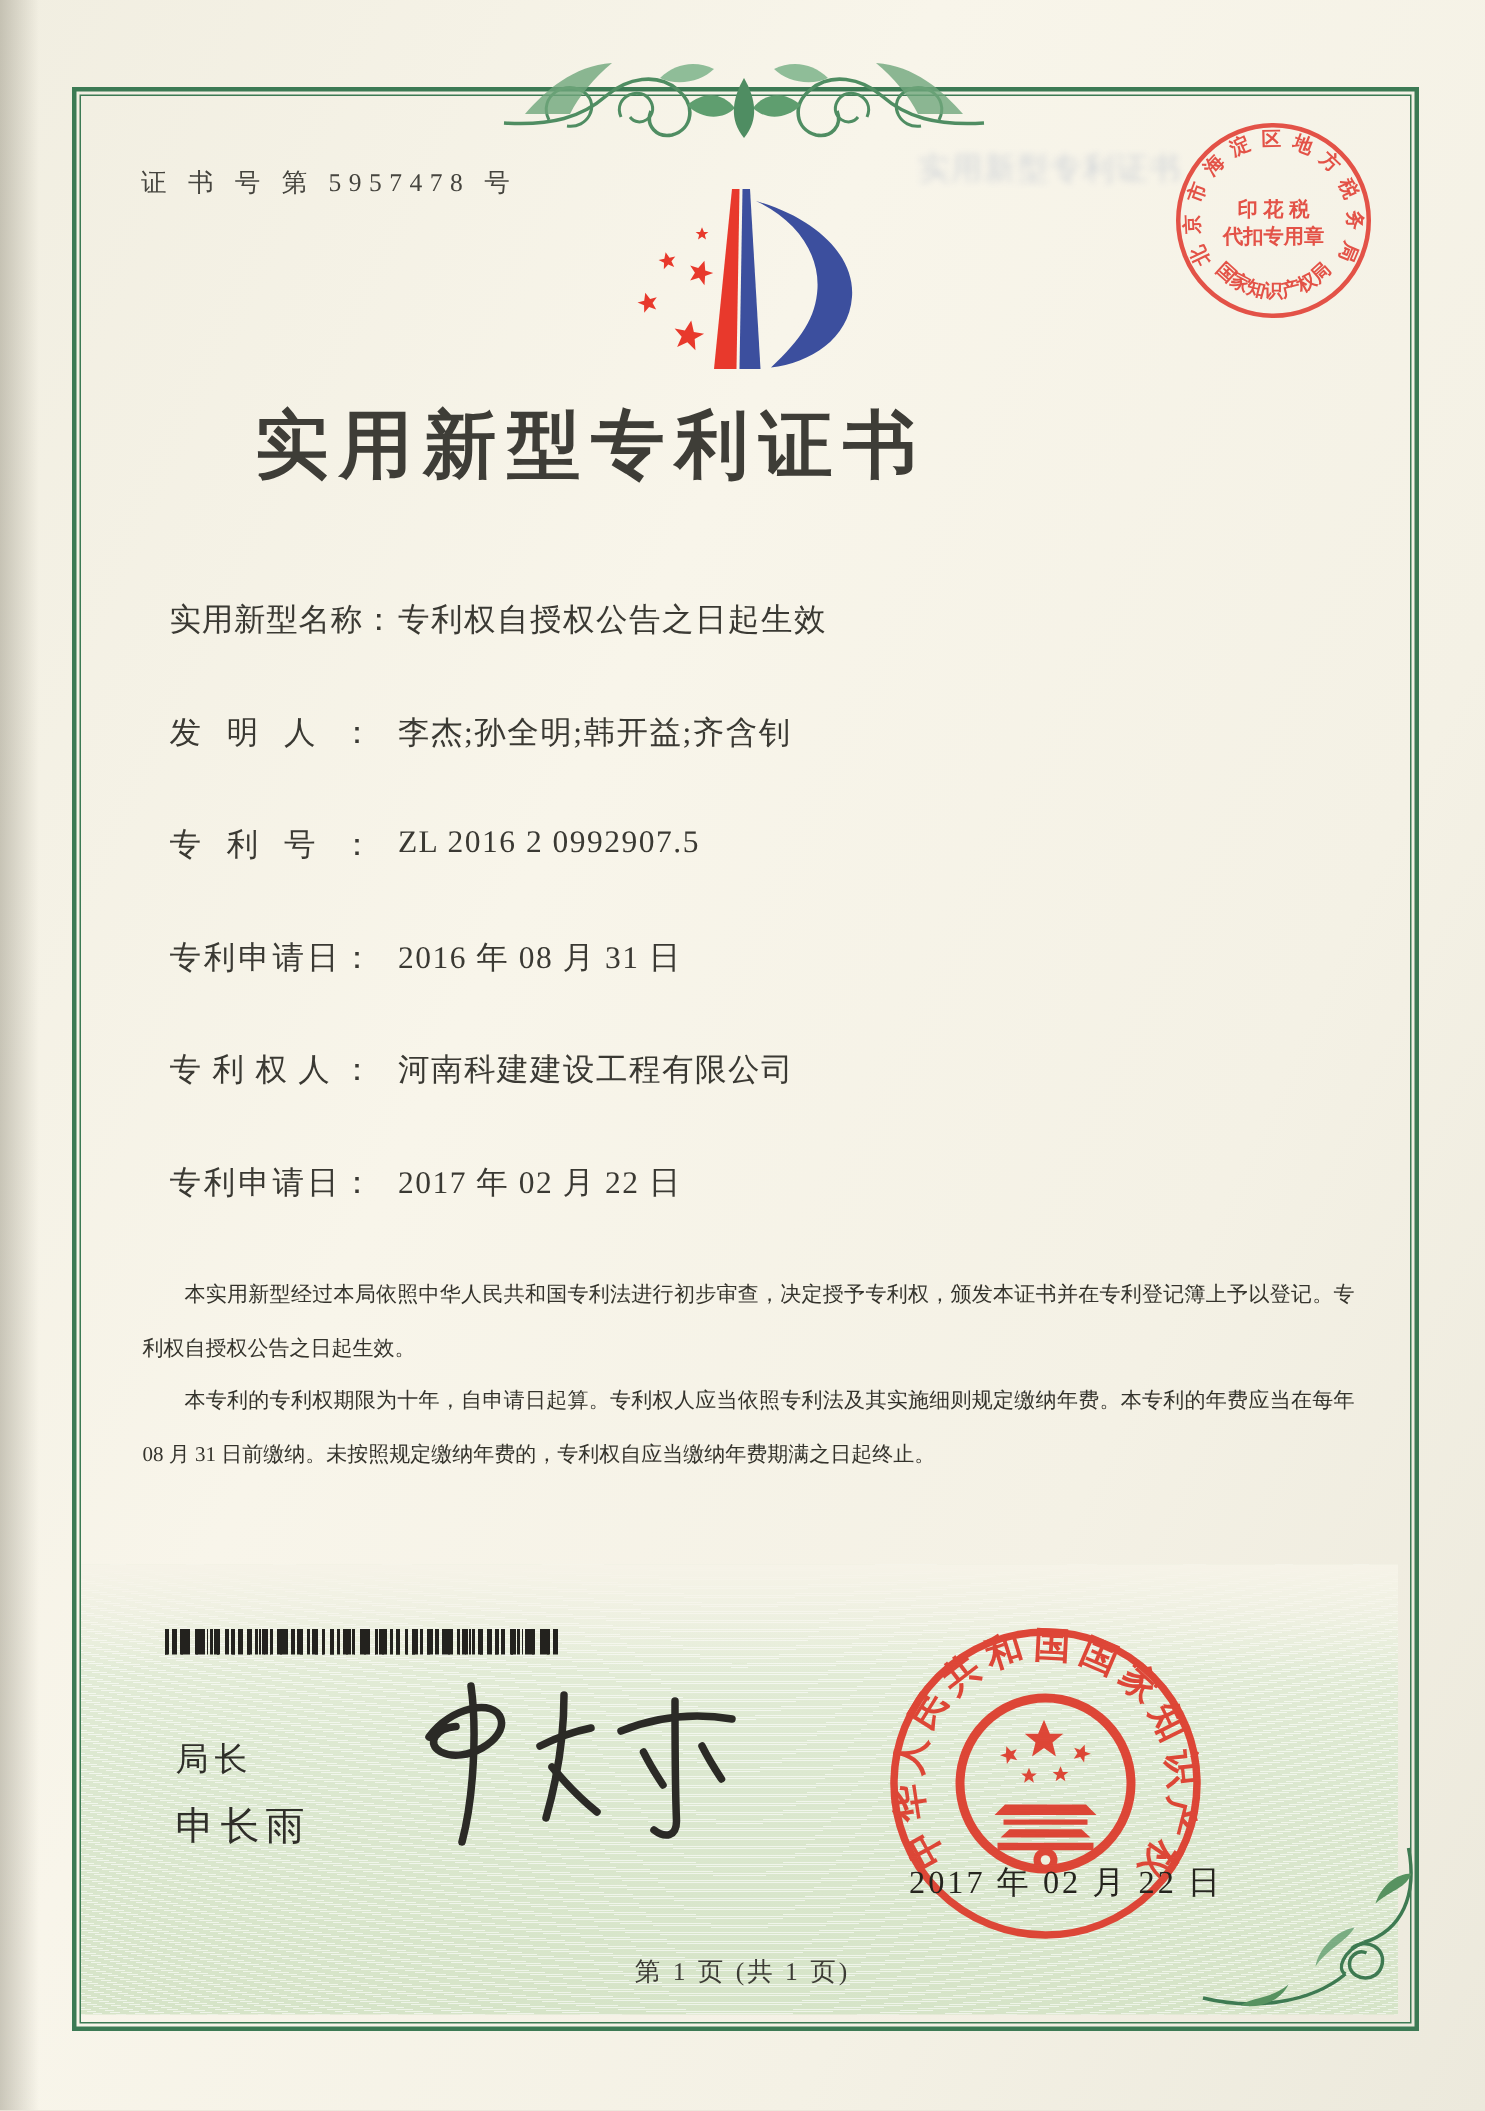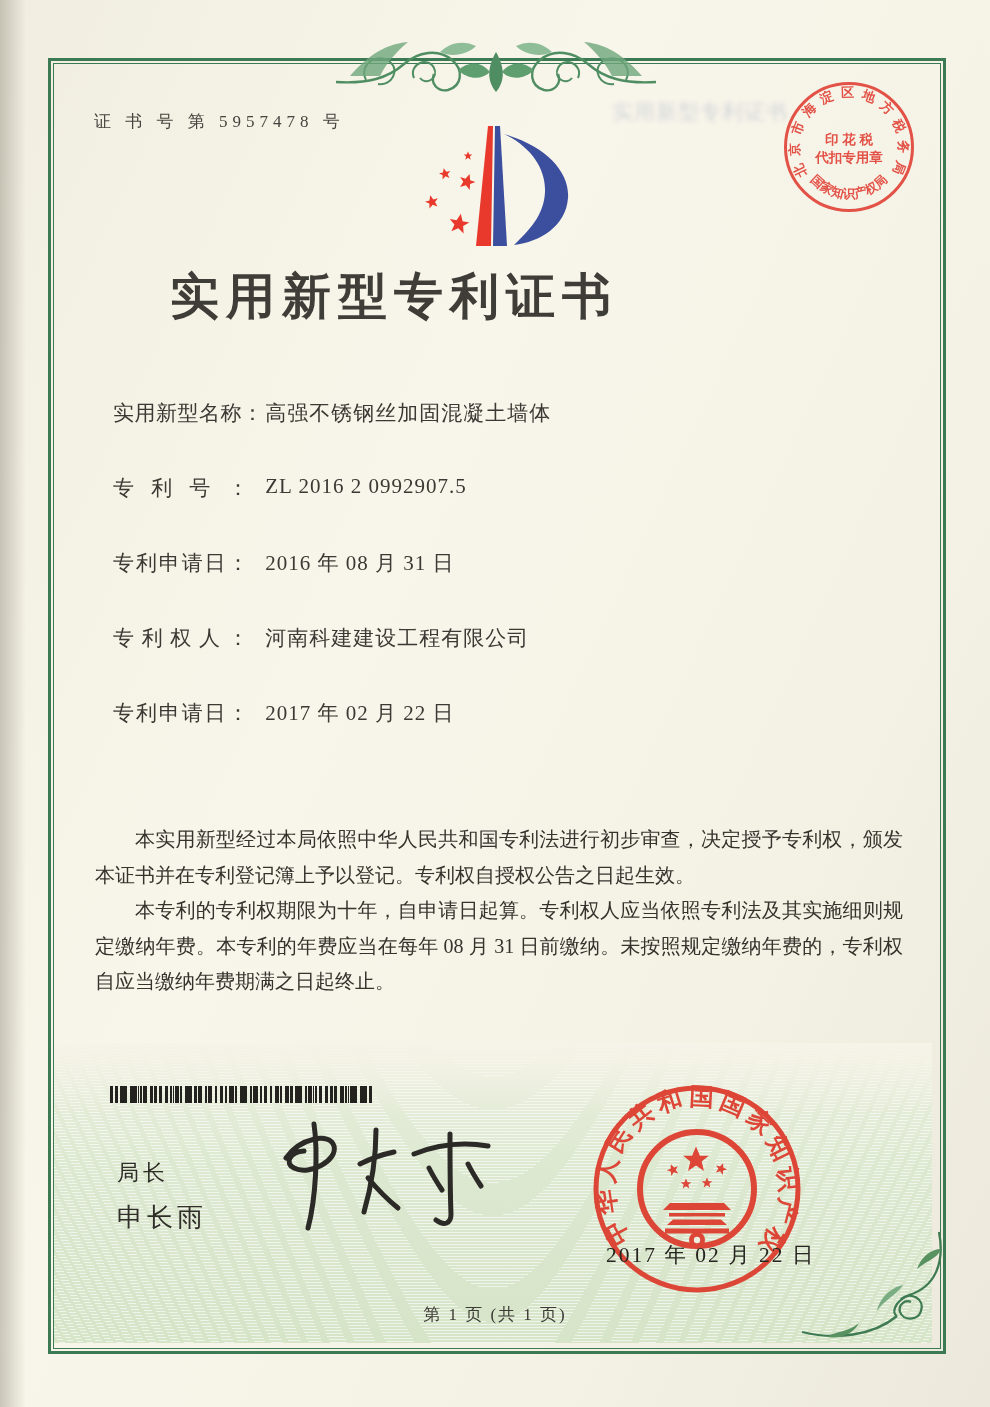--- a/index.html
+++ b/index.html
@@ -32,22 +32,22 @@
   .ghost-title{position:absolute;left:612px;top:98px;width:200px;z-index:3;
     font-size:21px;color:#7d8fb5;opacity:.30;filter:blur(2px);letter-spacing:1px;}
   .logo{position:absolute;left:388px;top:124px;z-index:4;}
   .doc-title{position:absolute;left:0;top:264px;width:788px;text-align:center;z-index:4;
     font-size:49px;font-weight:700;letter-spacing:7px;color:#3e3d37;}
   .fields{position:absolute;left:113px;top:399px;z-index:4;font-size:21px;color:#3a3933;}
   .frow{height:75px;white-space:nowrap;}
   .flabel{display:inline-block;width:136px;text-align:justify;text-align-last:justify;
     vertical-align:top;letter-spacing:.5px;}
   .fvalue{display:inline-block;margin-left:11px;letter-spacing:1px;}
-  .paras{position:absolute;left:95px;top:822px;width:808px;z-index:4;
-    font-size:20px;line-height:35.5px;text-align:justify;color:#34332c;}
+  .paras{position:absolute;left:95px;top:846px;width:808px;z-index:4;
+    font-size:14px;line-height:35.5px;text-align:justify;color:#34332c;}
   .paras p{margin:0;text-indent:2em;}
   .barcode{position:absolute;left:110px;top:1086px;width:262px;height:17px;z-index:4;
     background:
       repeating-linear-gradient(90deg,#23221e 0 2px,rgba(0,0,0,0) 2px 5px),
       repeating-linear-gradient(90deg,#23221e 0 1px,rgba(0,0,0,0) 1px 7px),
       repeating-linear-gradient(90deg,#23221e 0 3px,rgba(0,0,0,0) 3px 11px);
   }
   .signer-title{position:absolute;left:117px;top:1158px;z-index:4;
     font-size:22px;letter-spacing:4px;color:#2f2e29;font-family:Liberation Mono, monospace;text-align:center;}
   .signer-name{position:absolute;left:117px;top:1200px;z-index:4;
@@ -112,21 +112,25 @@
     <use href="#st" transform="translate(79,58) scale(0.85) rotate(18)" fill="#e8392c"></use>
     <use href="#st" transform="translate(44,78) scale(0.7) rotate(-15)" fill="#e8392c"></use>
     <use href="#st" transform="translate(71,100) scale(1.05) rotate(10)" fill="#e8392c"></use>
   </svg>
 
   <div class="doc-title">实用新型专利证书</div>
 
   <div class="fields">
     <div class="frow">
       <span class="flabel">实用新型名称：</span>
-      <span class="fvalue">高强不锈钢丝加固混凝土墙体</span>
+      <span class="fvalue">专利权自授权公告之日起生效</span>
+    </div>
+    <div class="frow">
+      <span class="flabel">发明人：</span>
+      <span class="fvalue">李杰;孙全明;韩开益;齐含钊</span>
     </div>
     <div class="frow">
       <span class="flabel">专利号：</span>
       <span class="fvalue">ZL 2016 2 0992907.5</span>
     </div>
     <div class="frow">
       <span class="flabel">专利申请日：</span>
       <span class="fvalue">2016 年 08 月 31 日</span>
     </div>
     <div class="frow">

